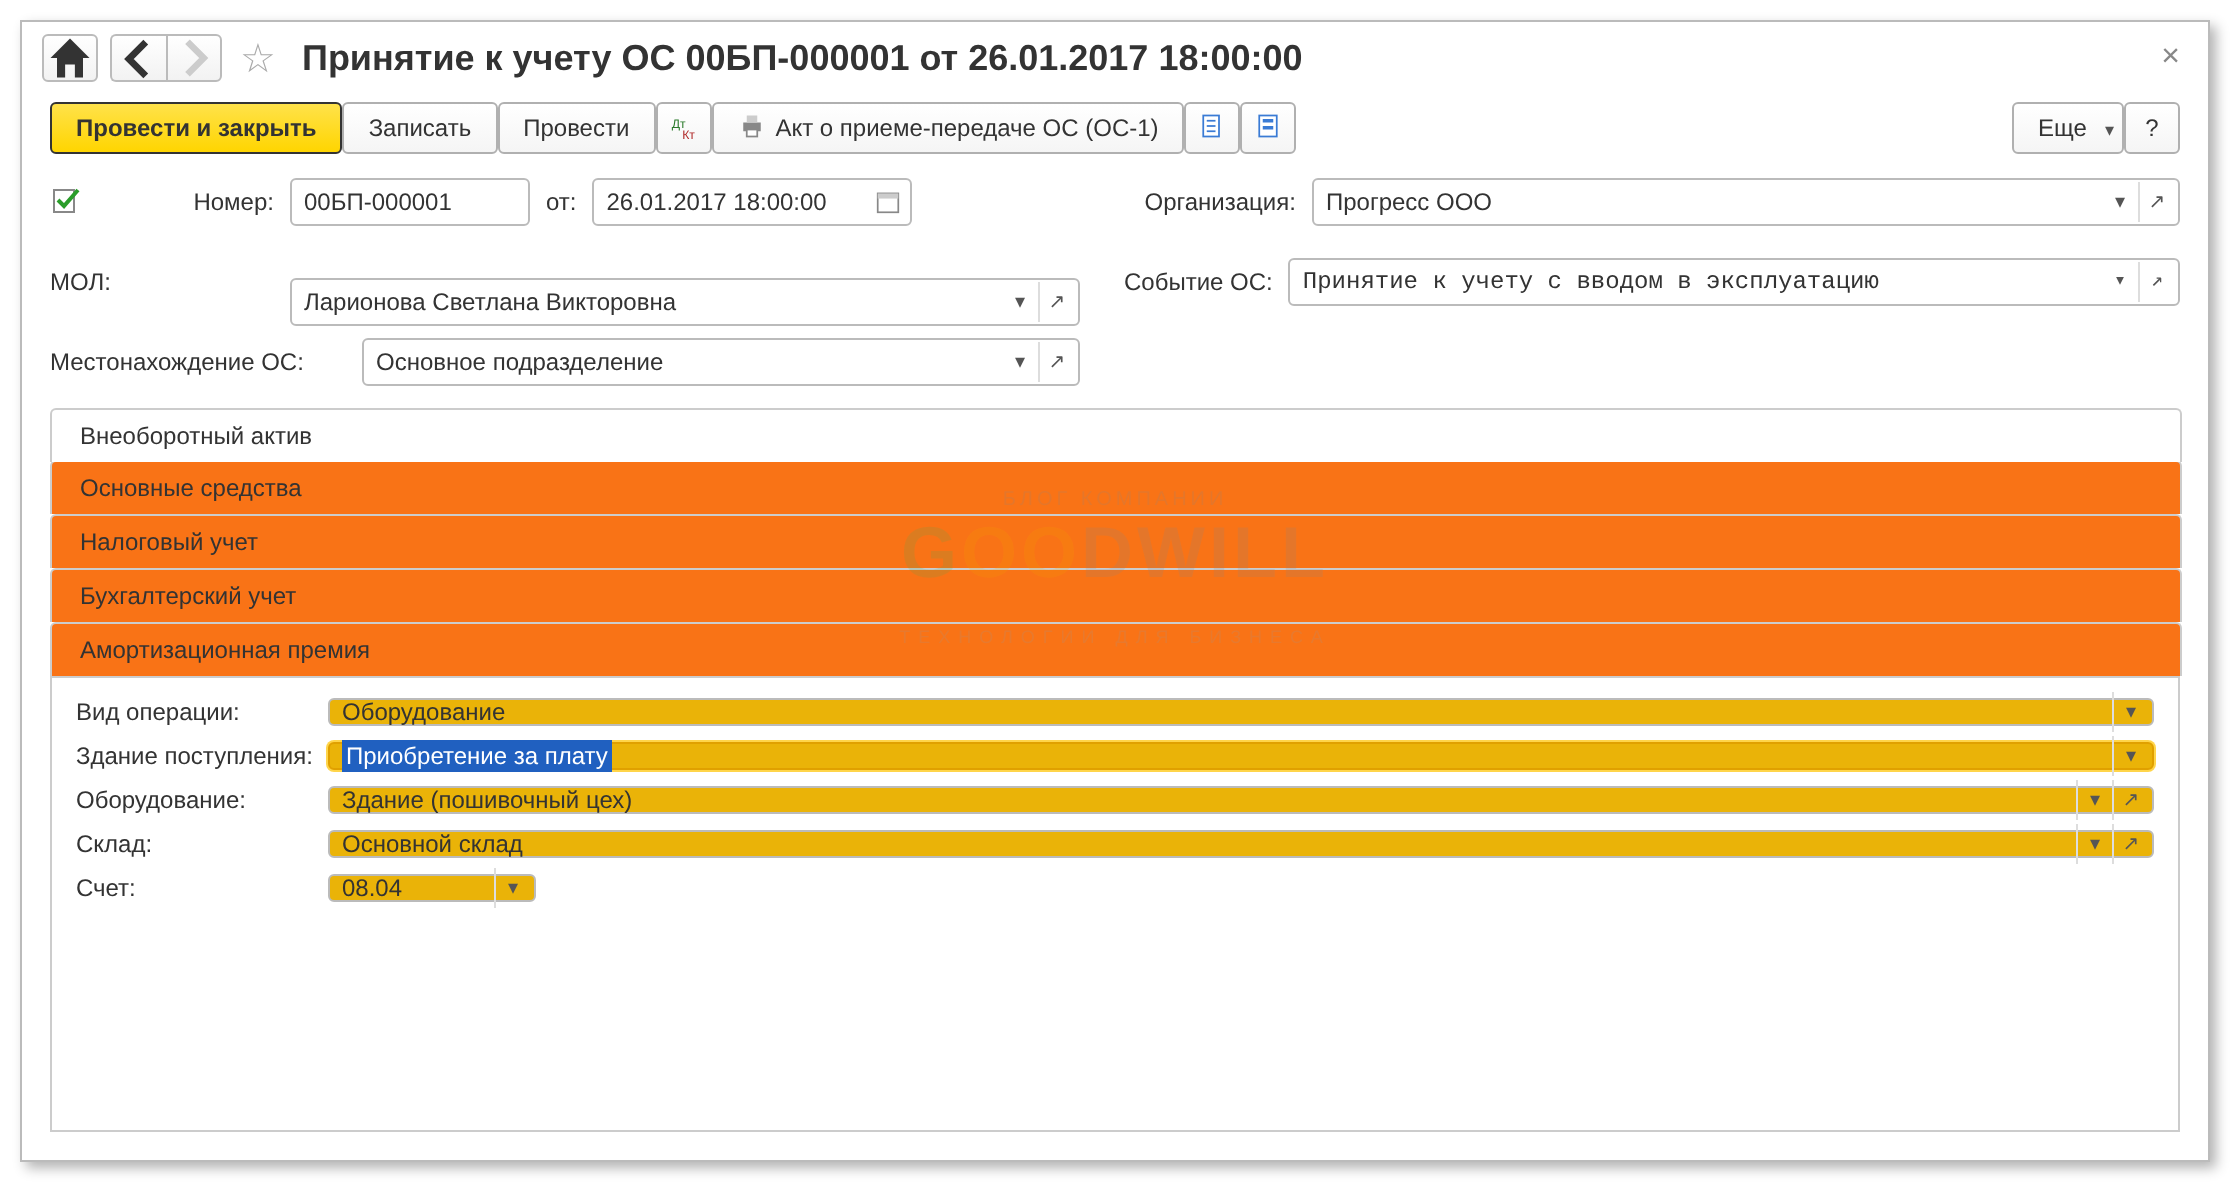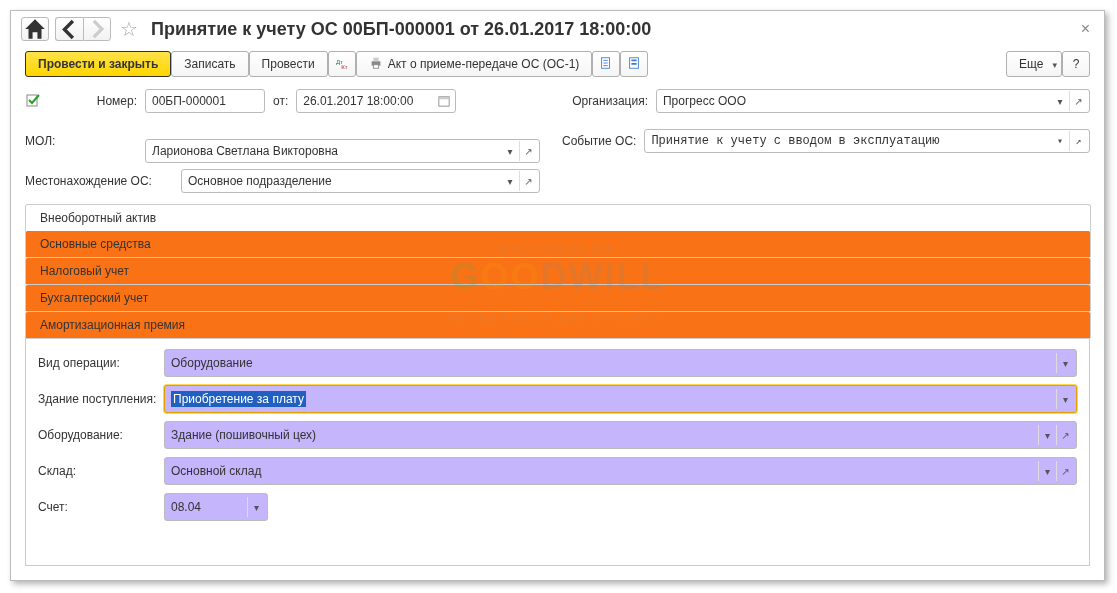--- a/index.html
+++ b/index.html
@@ -166,24 +166,24 @@
   gap:8px;
   flex:1;
 }
 .panel-row {
   display:flex;
   align-items:center;
   gap:8px;
 }
 .panel-row .label { width: 118px; }
 .fld {
-  height: 28px;
+  height: 14px;
   border: 1px solid #bbb;
   border-radius: 3px;
-  background: #c4b5fd;
+  background: #eab308;
   display:flex;
   align-items:center;
   padding:0 2px 0 6px;
   flex:1;
 }
 .fld .value { flex:1; color:#333;}
 .fld .ibtn {
   width: 18px; height:20px;
   display:flex;align-items:center;justify-content:center;
   border-left:1px solid #ddd;

